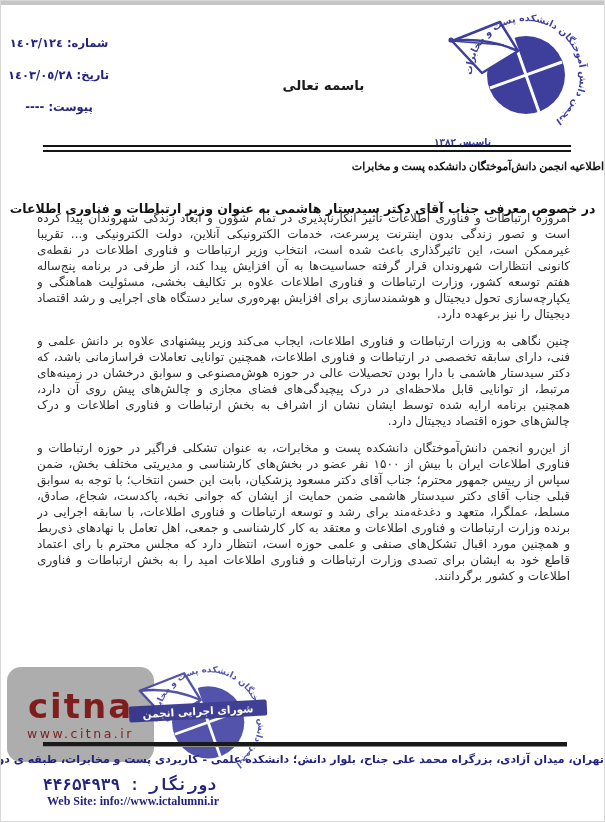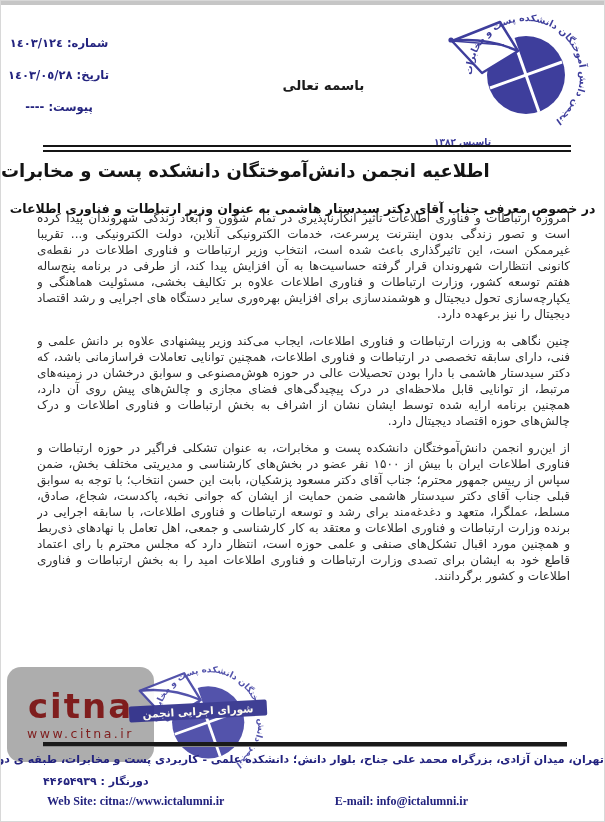--- a/index.html
+++ b/index.html
@@ -14,22 +14,22 @@
            font-size:13.5px;font-weight:bold;color:#1c1c1c;margin-left:21px;}
 
   
   .logo-wrap{position:absolute;top:8px;left:433px;width:162px;height:138px;}
   .logo-founded{position:absolute;bottom:0;left:0;width:100%;text-align:left;direction:rtl;
                 font-size:9px;font-weight:bold;color:#3e3e9c;}
 
   .hr-double{position:absolute;top:144px;left:42px;width:528px;height:3px;
              border-top:2.5px solid #151515;border-bottom:2px solid #151515;}
 
-  .title1{position:absolute;top:159px;left:0;width:100%;text-align:left;direction:rtl;
-          font-weight:bold;font-size:18px;color:#141414;}
+  .title1{position:absolute;top:159px;left:0;width:100%;text-align:right;direction:rtl;
+          font-weight:bold;font-size:11px;color:#141414;font-family:Liberation Serif, serif;}
   .title2{position:absolute;top:200px;left:0;width:100%;text-align:center;direction:rtl;
           font-weight:bold;font-size:12.5px;color:#141414;}
 
   .body-text{position:absolute;top:209px;left:36px;width:533px;height:476px;direction:rtl;overflow:hidden;}
   .body-text p{margin:0 0 11px 0;font-size:12px;line-height:16px;color:#2e2e2e;
                text-align:justify;text-align-last:right;}
 
   
   .stamp{position:absolute;left:122px;top:660px;width:158px;height:126px;opacity:.93;}
   .stamp-banner{position:absolute;top:42px;left:6px;right:14px;background:#31318c;color:#fffdf0;
@@ -43,21 +43,21 @@
   .wm-brand{color:#7f1d1d;font-size:34px;font-weight:bold;letter-spacing:2px;line-height:1;}
   .wm-url{color:#7f1d1d;font-size:12.5px;letter-spacing:2.5px;}
 
   
   .hr-footer{position:absolute;top:741px;left:42px;width:524px;height:4px;background:#1a1a1a;
              border-bottom:1px solid #8a8a8a;}
   .f-navy{color:#23237f;font-weight:bold;}
   .footer-address{position:absolute;top:752px;left:0;width:100%;text-align:center;direction:rtl;
                   font-size:11px;white-space:nowrap;}
   .footer-phone{position:absolute;top:774px;right:144px;direction:rtl;font-size:11.5px;white-space:nowrap;margin-top:44px;}
-  .footer-fax{position:absolute;top:774px;left:42px;direction:rtl;font-size:11px;white-space:nowrap;}
+  .footer-fax{position:absolute;top:774px;left:42px;direction:rtl;font-size:16px;white-space:nowrap;font-family:Liberation Mono, monospace;}
   .footer-email{position:absolute;top:793px;right:136px;direction:ltr;font-size:12px;
                 font-family:"Liberation Serif",serif;white-space:nowrap;}
   .footer-web{position:absolute;top:793px;left:46px;direction:ltr;font-size:12px;
               font-family:"Liberation Serif",serif;white-space:nowrap;}
 </style>
 </head>
 <body>
 
 <div class="page">
   <div class="top-strip"></div>
@@ -127,15 +127,14 @@
         <textPath href="#arc2">انجمن دانش آموختگان دانشکده پست و مخابرات</textPath>
       </text>
     </svg>
     <div class="stamp-banner">شورای اجرایی انجمن</div>
   </div>
 
   <div class="hr-footer"></div>
   <div class="footer-address f-navy">تهران، میدان آزادی،  بزرگراه محمد علی جناح، بلوار دانش؛ دانشکده علمی - کاربردی پست و مخابرات، طبقه ی دوم</div>
   <div class="footer-phone f-navy"><span>تلفن : </span><span>۴۴۶۵۴۹۳۹</span></div>
   <div class="footer-fax f-navy"><span>دورنگار : </span><span>۴۴۶۵۴۹۳۹</span></div>
-  <div class="footer-email f-navy"><span>E-mail: </span><span>info@ictalumni.ir</span></div>
-  <div class="footer-web f-navy"><span>Web Site: </span><span>citna://www.ictalumni.ir</span></div>
+  <div class="footer-web f-navy"><span>Web Site: </span><span>info://www.ictalumni.ir</span></div>
 </div>
 
 </body></html>

